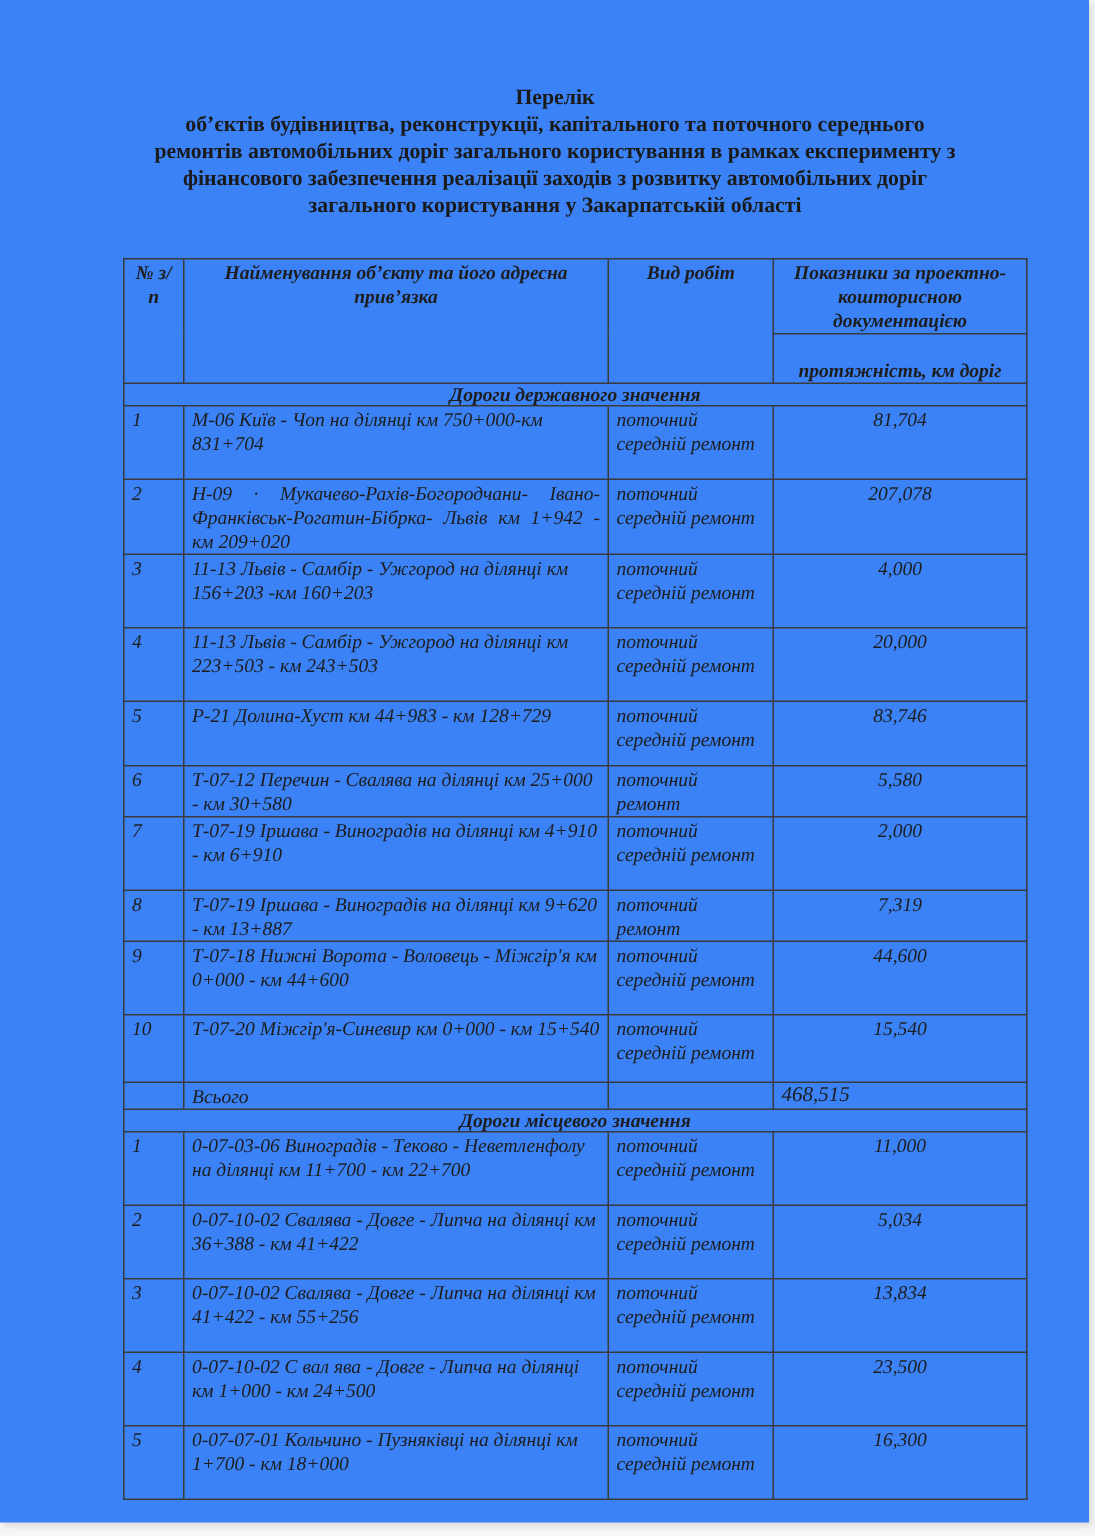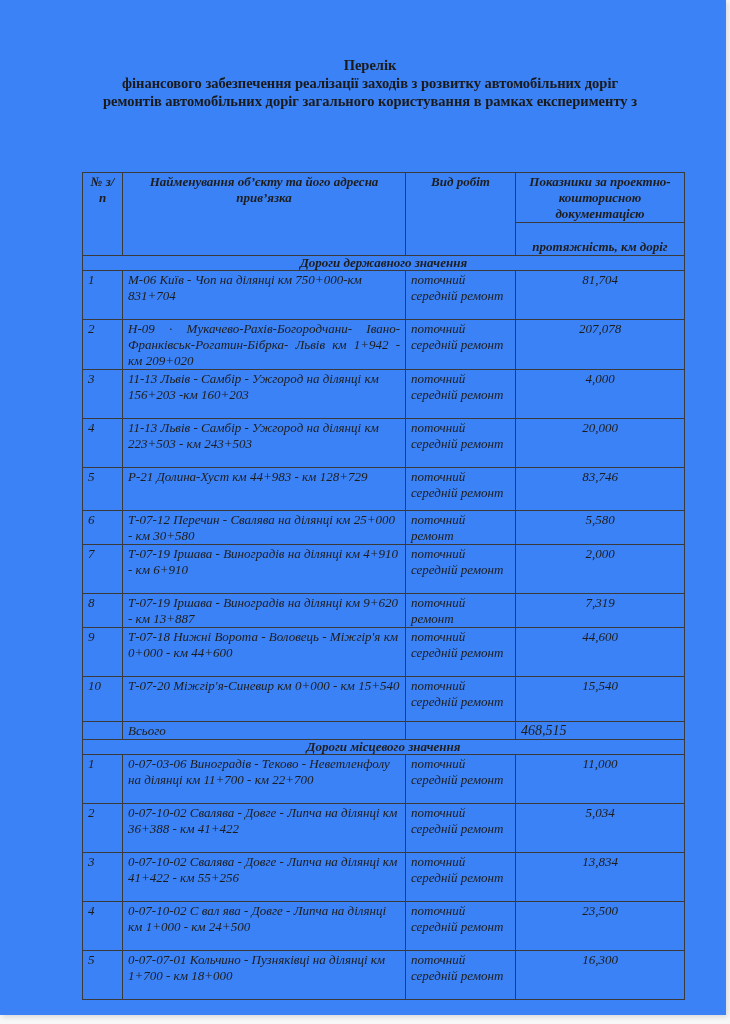--- a/index.html
+++ b/index.html
@@ -48,22 +48,24 @@
     tr.r32 td { height: 31px; }
     tr.r44 td { height: 43px; }
     tr.r16 td { height: 16px; }
   </style>
 </head>
 <body>
 
 <div class="page">
   <div class="title">
     <div>Перелік</div>
+    <div>об’єктів будівництва, реконструкції, капітального та поточного середнього</div>
+    <div>ремонтів автомобільних доріг загального користування в рамках експерименту з</div>
     <div>фінансового забезпечення реалізації заходів з розвитку автомобільних доріг</div>
-    <div>ремонтів автомобільних доріг загального користування в рамках експерименту з</div>
+    <div>загального користування у Закарпатській області</div>
   </div>
 
   <table class="grid">
     <colgroup>
       <col class="c-num">
         <col class="c-name">
         <col class="c-work">
         <col class="c-ind">
     </colgroup>
     <thead>

